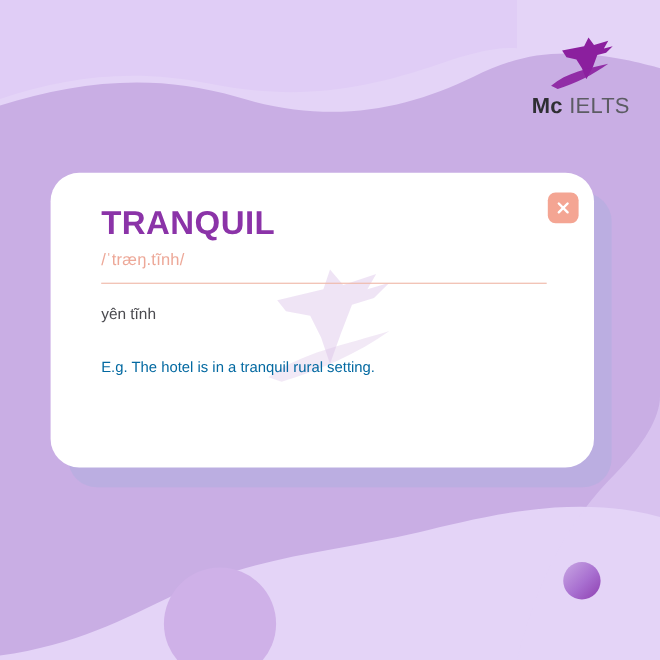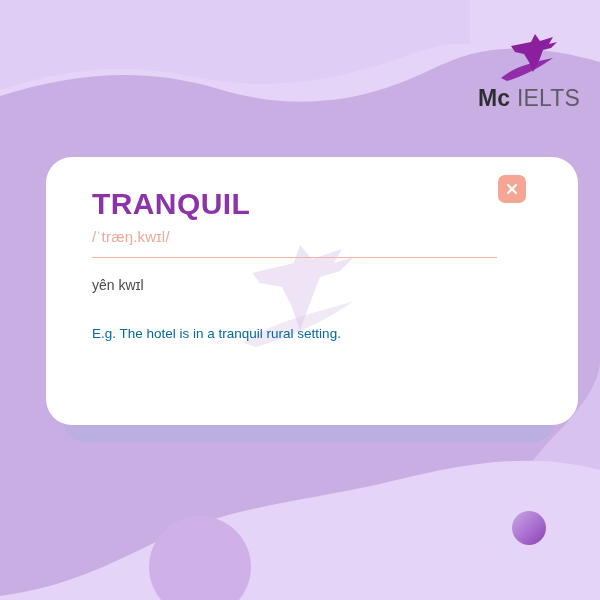--- a/index.html
+++ b/index.html
@@ -39,25 +39,24 @@
   .logo {
     position: absolute;
     left: 478px;
     top: 28px;
     width: 100px;
     text-align: center;
   }
   .logo-mark { display: block; margin: 0 auto; }
   .logo-text {
     margin-top: 2px;
-    font-size: 23px;
+    font-size: 20px;
     letter-spacing: 0.2px;
     line-height: 1.1;
     white-space: nowrap;
-    text-align: right;
   }
   .logo-text .mc {
     font-weight: bold;
     color: #2f2f33;
   }
   .logo-text .ielts {
     font-weight: 400;
     color: #5c5c63;
   }
 
@@ -69,21 +68,21 @@
     width: 494px;
     height: 268px;
     border-radius: 26px;
     background: #b9aee0;
     opacity: 0.85;
   }
   .card {
     position: absolute;
     left: 46px;
     top: 157px;
-    width: 532px;
+    width: 494px;
     height: 268px;
     border-radius: 26px;
     background: #ffffff;
     overflow: hidden;
   }
   .card-watermark {
     position: absolute;
     left: 192px;
     top: 78px;
     opacity: 1;
@@ -201,23 +200,23 @@
   <div class="card">
 
     <svg class="card-watermark" width="140" height="120" viewBox="0 0 140 120">
       <path d="M14,38 L56,28 L62,10 L74,24 L104,14 L96,28 L116,22 L102,36
                L82,42 L72,68 L62,96 L54,72 L44,52 L22,48 Z" fill="#d8bfe6" opacity="0.42"></path>
       <path d="M6,108 C 34,86 78,78 116,66 C 88,86 52,102 18,112 Z" fill="#d8bfe6" opacity="0.34"></path>
     </svg>
 
     <div class="card-inner">
       <h1 class="word-title">TRANQUIL</h1>
-      <div class="word-phonetic">/ˈtræŋ.kwɪl/</div>
+      <div class="word-phonetic">/ˈtræŋ.tĩnh/</div>
       <div class="divider"></div>
-      <div class="meaning">yên kwɪl</div>
+      <div class="meaning">yên tĩnh</div>
       <div class="example">E.g. The hotel is in a tranquil rural setting.</div>
     </div>
   </div>
 
   <button class="close-btn">
     <svg width="14" height="14" viewBox="0 0 14 14">
       <path d="M3,3 L11,11 M11,3 L3,11" stroke="#ffffff" stroke-width="2.2" stroke-linecap="round"></path>
     </svg>
   </button>
 

